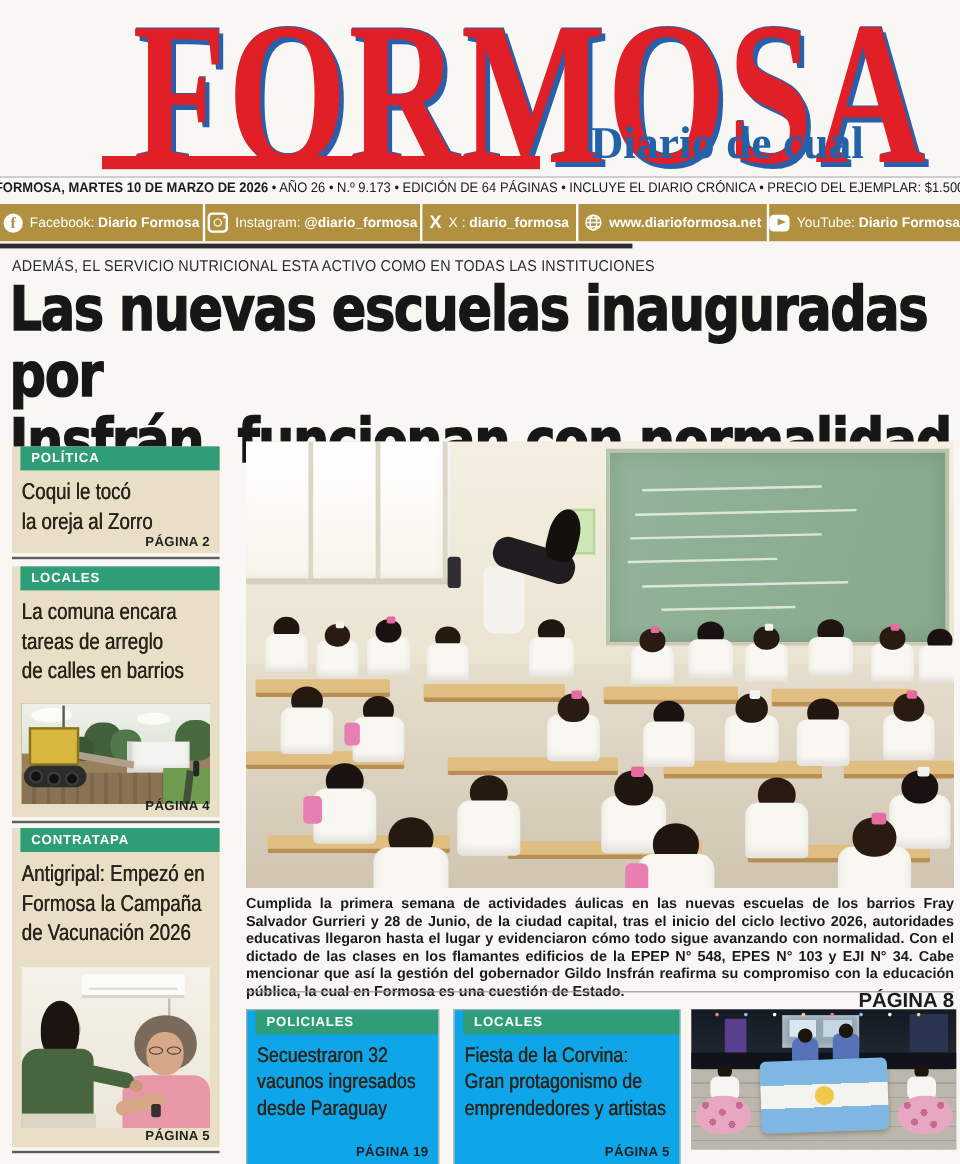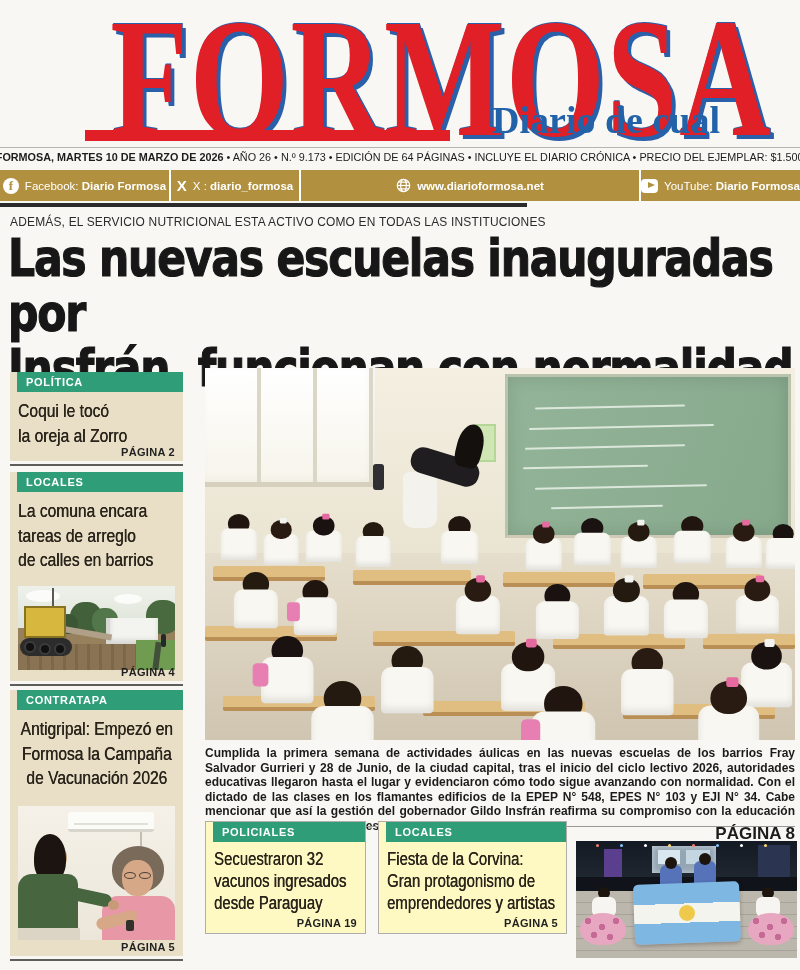--- a/index.html
+++ b/index.html
@@ -40,21 +40,21 @@
   #headline{left:8px;top:231px;width:945px;font-weight:bold;font-family:"DejaVu Sans","Liberation Sans",sans-serif;font-size:51px;line-height:55px;color:#171717;letter-spacing:-1.5px;-webkit-text-stroke:1.2px #171717;transform:scaleX(.835);white-space:pre-line;}
 
   
   .panel{left:10px;width:173px;background:#E9DFC7;}
   .tag{position:absolute;left:7px;right:0;top:0;height:20px;background:#2F9E78;color:#fff;font-weight:bold;font-size:11px;letter-spacing:.7px;display:flex;align-items:center;padding-left:9px;box-sizing:border-box;}
   .story-h{position:absolute;left:8px;top:27px;width:192px;font-size:19px;line-height:24.5px;color:#2a241b;transform:scaleX(.82);transform-origin:0 0;white-space:pre-line;text-shadow:.4px 0 0 #2a241b;}
   .pg{position:absolute;right:8px;font-weight:bold;font-size:11px;color:#1f1f1f;letter-spacing:.3px;}
   .colrule{left:10px;width:173px;height:2px;background:#5f5d59;}
   #p-politica{top:372px;height:89px;}
   #p-locales{top:472px;height:209px;}
-  #p-contratapa{top:690px;height:266px;text-align:center;}
+  #p-contratapa{top:690px;height:266px;}
   #rule1{top:464px;}#rule2{top:684px;}#rule3{top:959px;}
   .panel .ph{position:absolute;left:8px;width:157px;overflow:hidden;}
 
   
   #ph-grader{top:114px;height:84px;background:#97805c;}
   .g-sky{position:absolute;left:0;top:0;width:157px;height:42px;background:linear-gradient(#eef1ea,#dfe5da);}
   .g-cloud{position:absolute;background:#fff;border-radius:50%;opacity:.8;}
   .tree{position:absolute;border-radius:45%;}
   .g-pole{position:absolute;left:34px;top:2px;width:2px;height:42px;background:#5a5a55;}
   .g-truck{position:absolute;left:88px;top:32px;width:48px;height:26px;background:#f3f3ef;border-left:4px solid #d8d8d2;box-shadow:inset 0 -4px 5px rgba(0,0,0,.12);}
@@ -104,21 +104,21 @@
   .t-hair{position:absolute;left:252px;top:56px;width:26px;height:44px;background:#14100d;border-radius:50% 50% 30% 30%;transform:rotate(14deg);}
   .t-torso{position:absolute;left:205px;top:86px;width:70px;height:26px;background:#201d20;border-radius:12px;transform:rotate(17deg);}
   .t-skirt{position:absolute;left:198px;top:104px;width:34px;height:56px;background:#f3f2ec;border-radius:6px 6px 10px 10px;}
   .thermos{position:absolute;left:168px;top:96px;width:11px;height:26px;background:#2e2e33;border-radius:3px;}
 
   #caption{left:205px;top:746px;width:590px;font-size:12px;line-height:14.6px;font-weight:bold;color:#1b1b1b;text-align:justify;transform:scaleX(1);}
   #lead-page{top:824px;right:5px;position:absolute;font-weight:bold;font-size:17px;color:#1c1c1c;}
   #caption-rule{left:205px;top:826px;width:590px;height:1px;background:#9a9892;}
 
   
-  .wbox{position:absolute;top:821px;height:113px;background:#fef9c3;border:1px solid #b0aeaa;box-sizing:border-box;}
+  .wbox{position:absolute;top:841px;height:130px;background:#0ea5e9;border:1px solid #b0aeaa;box-sizing:border-box;}
   #box-policiales{left:205px;width:161px;}
   #box-locales2{left:378px;width:189px;}
   .wbox .story-h{top:26px;font-size:17.5px;line-height:22px;width:215px;transform:scaleX(.85);}
   .wbox .pg{bottom:4px;}
   .panel .pg{bottom:3px;}
 
   
   #ph-fest{left:576px;top:841px;width:221px;height:117px;overflow:hidden;background:#b7b2a8;position:absolute;}
   .f-night{position:absolute;left:0;top:0;width:221px;height:50px;background:linear-gradient(#141a23,#232b36);}
   .f-stage{position:absolute;left:76px;top:5px;width:64px;height:27px;background:#94a6b4;box-shadow:inset 0 0 6px rgba(255,255,255,.5);}
@@ -147,20 +147,24 @@
 <div id="topline" class="abs"></div>
 
 <div id="dateline" class="abs">
   <div class="inner"><b>FORMOSA, MARTES 10 DE MARZO DE 2026</b><span> • AÑO 26 • N.º 9.173 • EDICIÓN DE 64 PÁGINAS • INCLUYE EL DIARIO CRÓNICA • PRECIO DEL EJEMPLAR: $1.500</span></div>
 </div>
 
 <nav id="socialbar" class="abs">
   <div class="soc-cell c1">
     <span class="fb-ic">f</span>
     <span><span>Facebook: </span><span class="bold">Diario Formosa</span></span>
+  </div>
+  <div class="soc-cell c2">
+    <span class="ig-ic"></span>
+    <span><span>Instagram: </span><span class="bold">@diario_formosa</span></span>
   </div>
   <div class="soc-cell c3">
     <span class="x-ic">X</span>
     <span><span>X : </span><span class="bold">diario_formosa</span></span>
   </div>
   <div class="soc-cell c5">
     <svg class="globe-ic" viewBox="0 0 16 16">
         <g fill="none" stroke="#fff" stroke-width="1.3">
           <circle cx="8" cy="8" r="6.6"></circle>
           <ellipse cx="8" cy="8" rx="3" ry="6.6"></ellipse>

